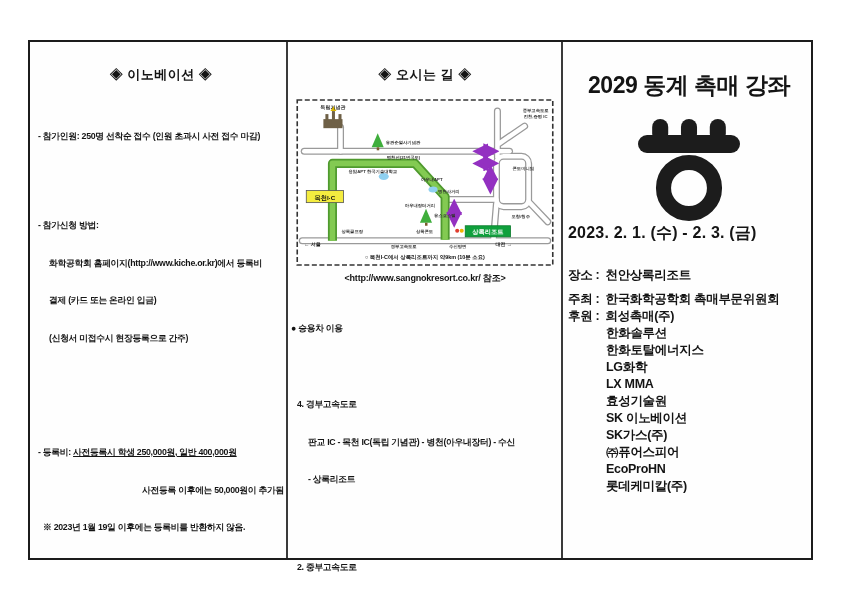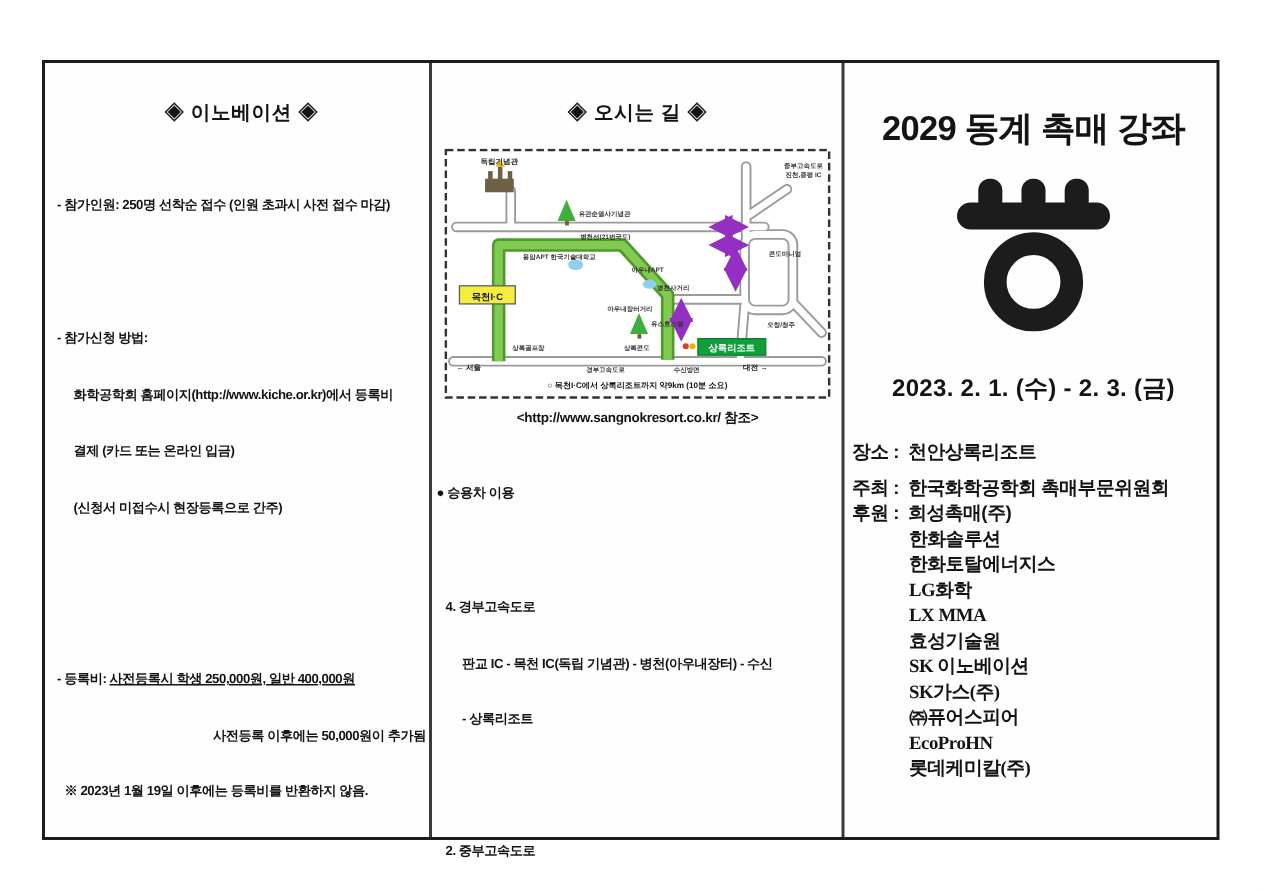--- a/index.html
+++ b/index.html
@@ -35,27 +35,27 @@
   .mcap{ font:bold 5.4px "Liberation Sans",sans-serif; fill:#111; }
 
   .link-line { text-align:center; margin-top:6px; font-size:9px; font-weight:bold; letter-spacing:-0.2px; }
 
   .route-no { padding-left:6px; }
   .bullet-title { margin-top:12px; }
 
   #right-title { font-size:23px; font-weight:bold; text-align:center; letter-spacing:-0.5px; white-space:nowrap; }
   .logo-wrap { width:114px; margin:18px auto 0 auto; }
   .logo { display:block; width:114px; height:102px; }
-  #right-date { margin-top:28px; text-align:center; font-size:16px; font-weight:bold; letter-spacing:0.2px; white-space:nowrap; }
+  #right-date { margin-top:2px; font-size:16px; font-weight:bold; letter-spacing:0.2px; white-space:nowrap; }
 
   .info { margin-top:23px; font-size:12.5px; font-weight:bold; letter-spacing:-0.3px; line-height:17px; }
   .info-row { white-space:nowrap; }
   .lab { display:inline-block; margin-right:6px; }
   .gap-sm { height:7px; }
-  .sp-row { padding-left:38px; white-space:nowrap;font-family:Liberation Serif, serif; }
+  .sp-row { padding-left:38px; white-space:nowrap; }
 </style>
 </head>
 <body>
 
 <div class="frame"></div>
 <div class="divider" id="divider-1"></div>
 <div class="divider" id="divider-2"></div>
 
 <div class="panel" id="panel-left">
   <div class="sec-title">◈ 이노베이션 ◈</div>

